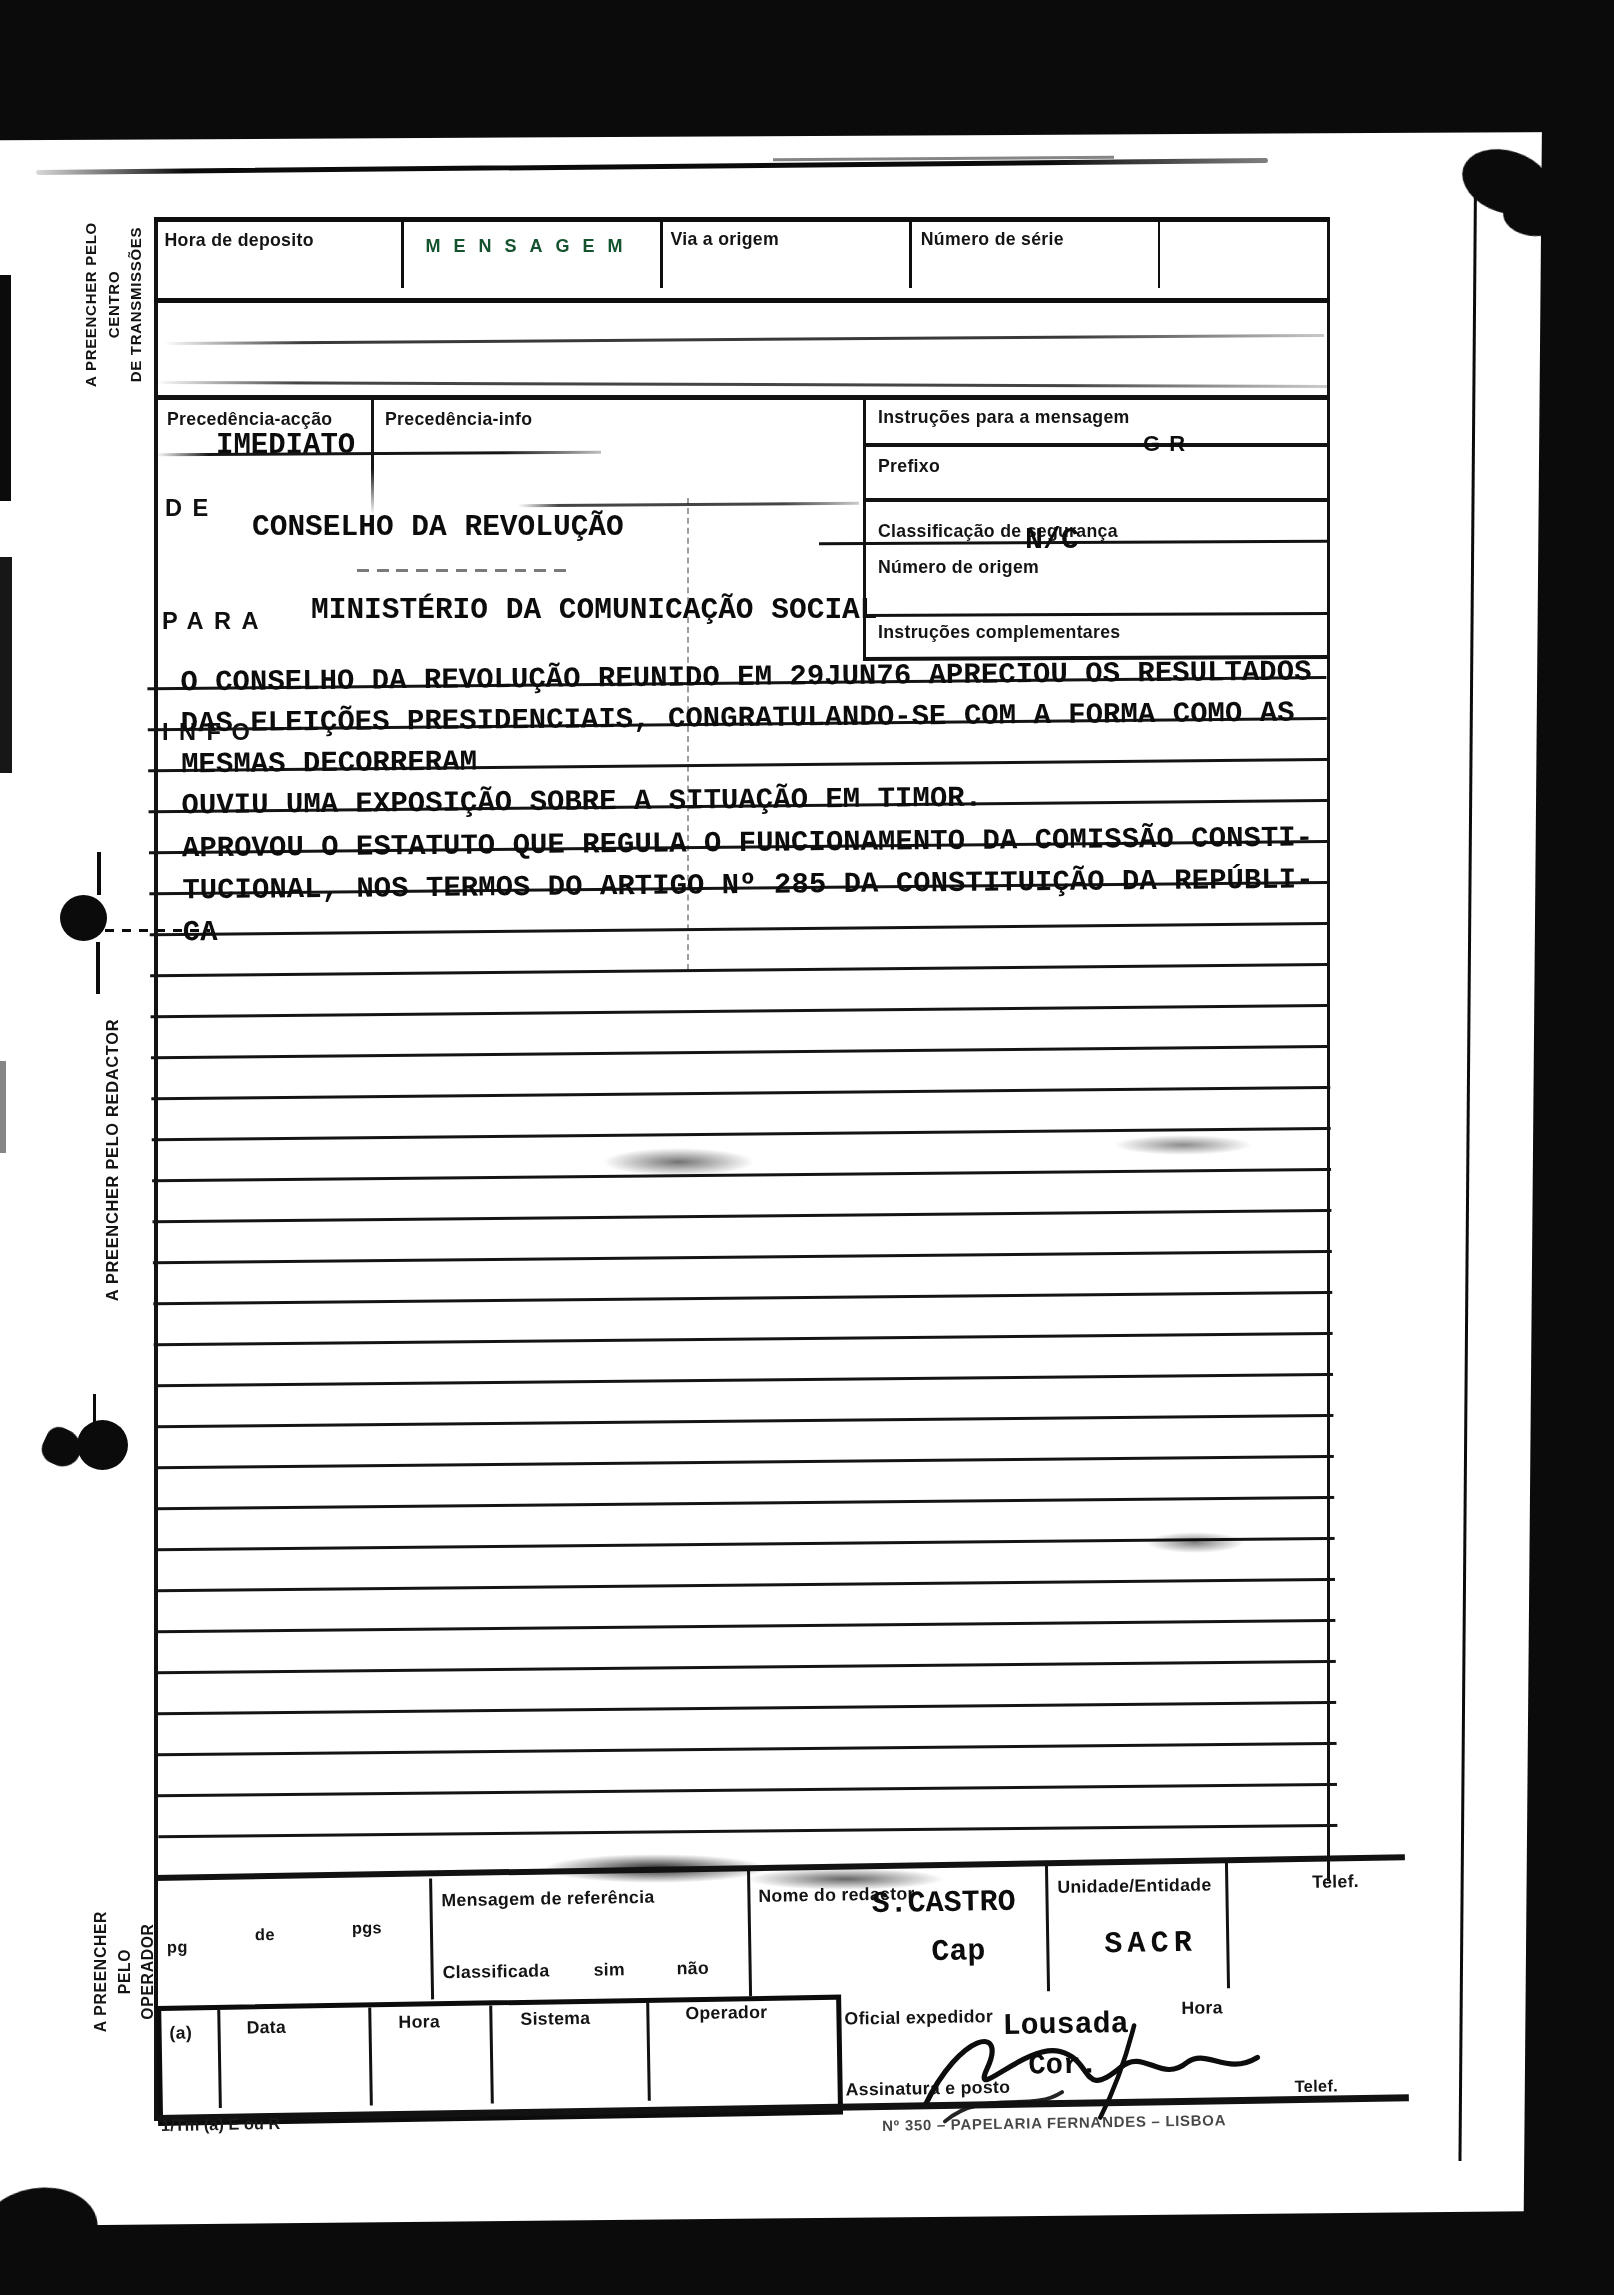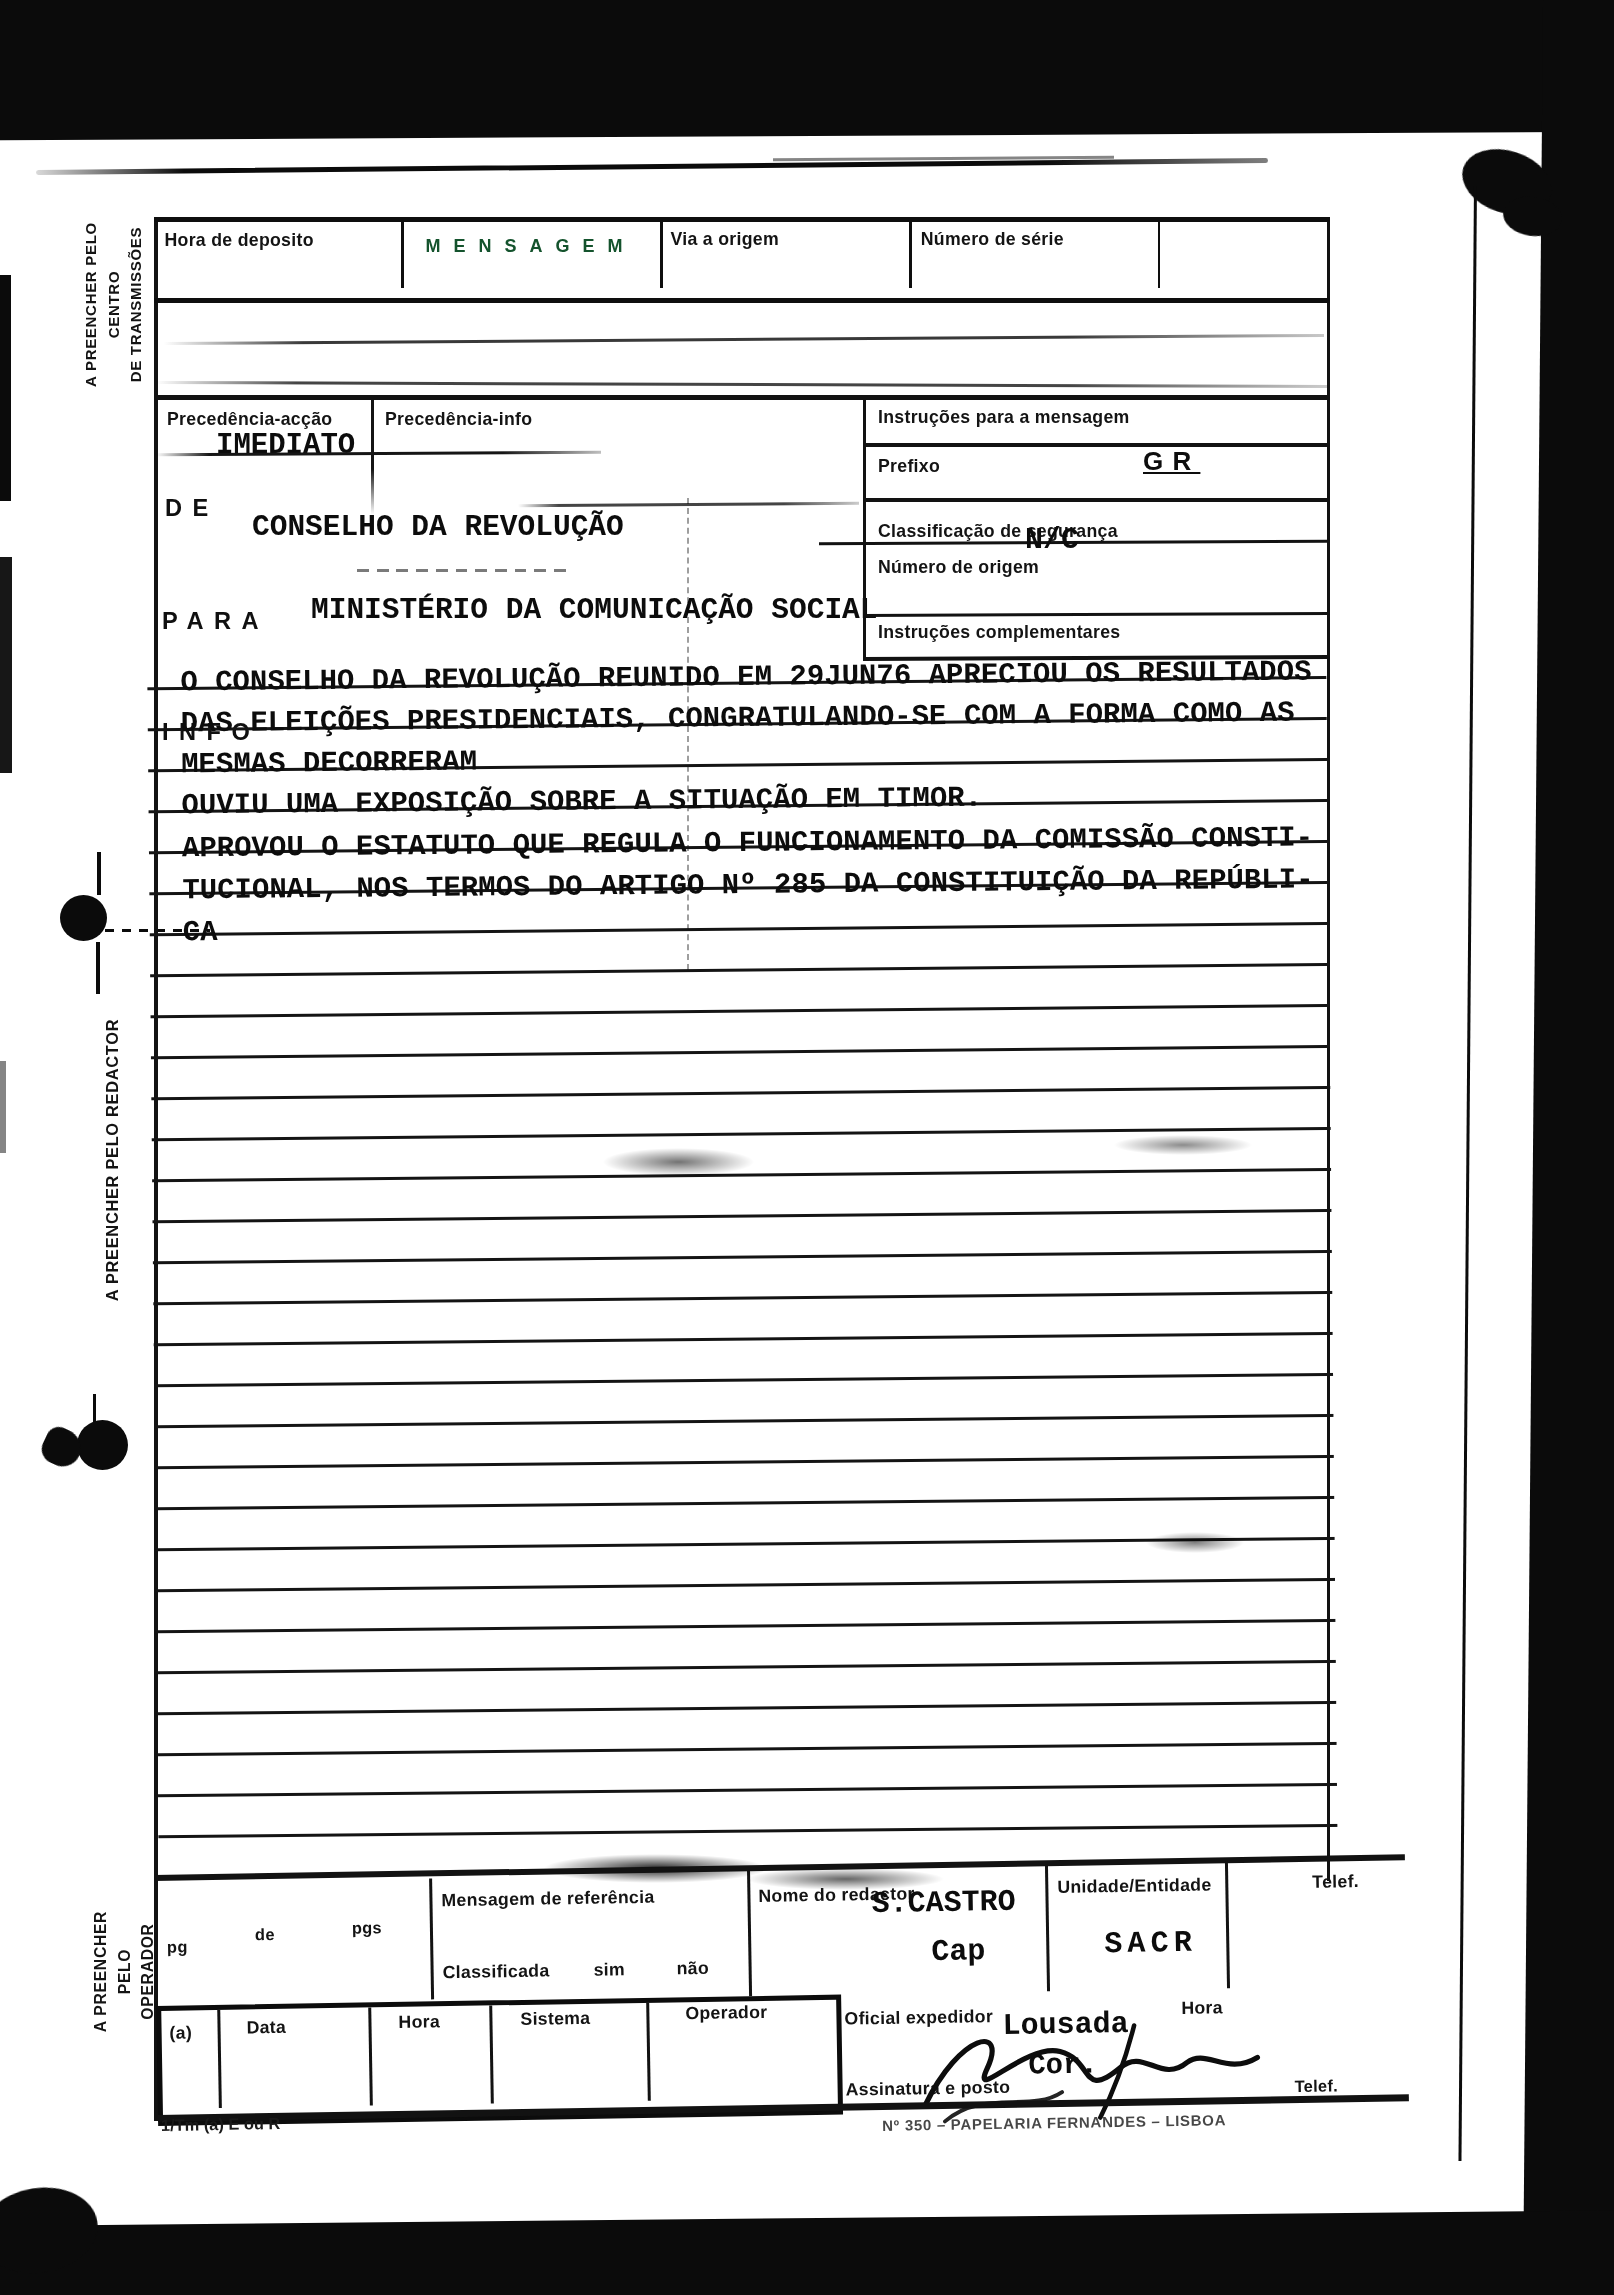--- a/index.html
+++ b/index.html
@@ -99,21 +99,21 @@
   <span class="routelbl abs" style="left:162px;top:608px;">PARA</span>
   <span class="typed abs" style="left:311px;top:593px;font-size:29.5px;">MINISTÉRIO DA COMUNICAÇÃO SOCIAL</span>
   <span class="routelbl abs" style="left:162px;top:719px;">INFO</span>
 
   <div class="abs" style="left:687px;top:498px;width:0;height:472px;border-left:2px dashed rgba(0,0,0,.38);"></div>
 
   <div class="abs hline" style="left:863px;top:395px;width:3.3px;height:265px;"></div>
   <span class="lbl abs" style="left:878px;top:407px;">Instruções para a mensagem</span>
   <div class="abs hline" style="left:863px;top:443px;width:466px;height:3.9px;"></div>
   <span class="lbl abs" style="left:878px;top:456px;">Prefixo</span>
-  <span class="abs" style="left:1143px;top:446px;font-weight:bold;font-size:26px;letter-spacing:9.2px;color:#0d0d0d;text-decoration:underline;">GR</span>
+  <span class="abs" style="left:1143px;top:431px;font-weight:bold;font-size:22px;letter-spacing:9.2px;color:#0d0d0d;">GR</span>
   <div class="abs hline" style="left:863px;top:498px;width:466px;height:3.9px;"></div>
   <span class="lbl abs" style="left:878px;top:492px;margin-top:29px;">Classificação de segurança</span>
   <div class="abs hline" style="left:819px;top:541px;width:508px;height:3.3px;transform:rotate(-0.3deg);"></div>
   <span class="typed abs" style="left:1025px;top:523px;font-size:30px;">N/C</span>
   <span class="lbl abs" style="left:878px;top:557px;">Número de origem</span>
   <div class="abs hline" style="left:863px;top:613px;width:466px;height:3.3px;transform:rotate(-0.25deg);"></div>
   <span class="lbl abs" style="left:878px;top:622px;">Instruções complementares</span>
   <div class="abs hline" style="left:863px;top:656px;width:466px;height:3.9px;transform:rotate(-0.25deg);"></div>
 
   <div class="abs ruled" style="left:153px;top:660px;width:1179px;height:1219px;transform:rotate(-0.55deg);transform-origin:center;">

